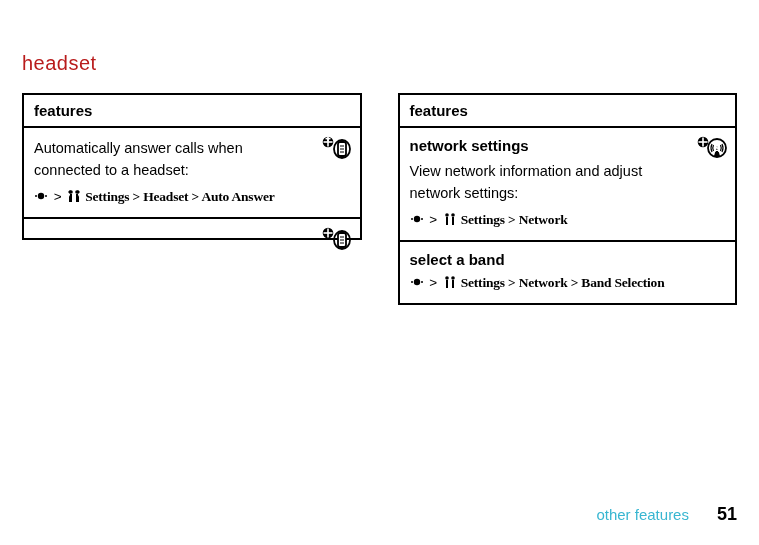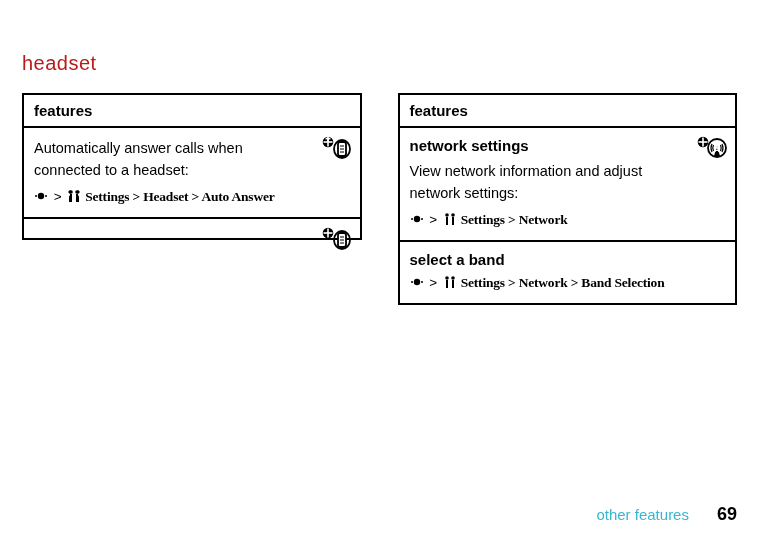--- a/index.html
+++ b/index.html
@@ -224,14 +224,14 @@
           <span class="nav-bold">Settings</span><span class="nav-bold"> &gt; Network &gt; Band Selection</span>
         </div>
       </div>
     </div>
   </div>
 
 </div>
 
 <div class="footer">
   <span class="footer-text">other features</span>
-  <span class="footer-page">69</span>
+  <span class="footer-page">51</span>
 </div>
 
 </body></html>

